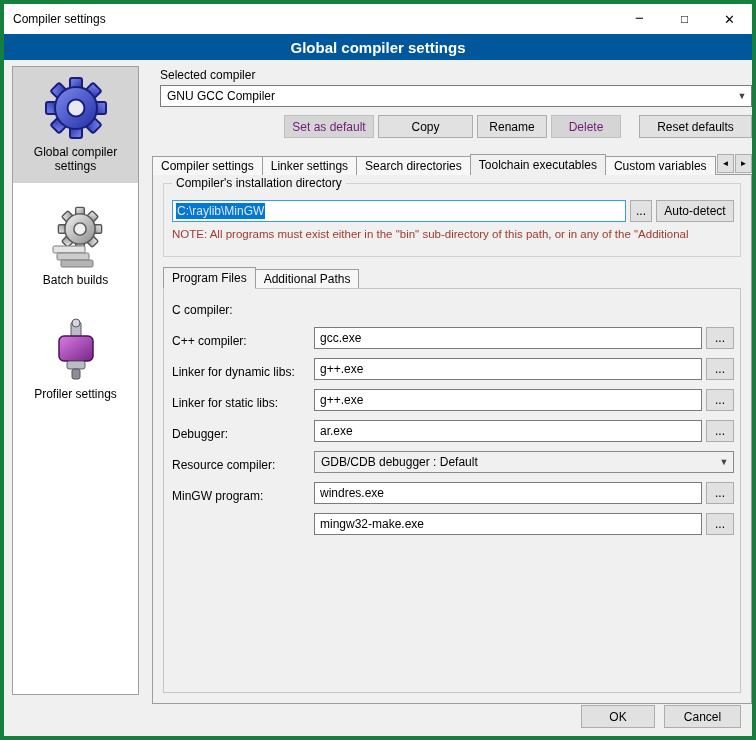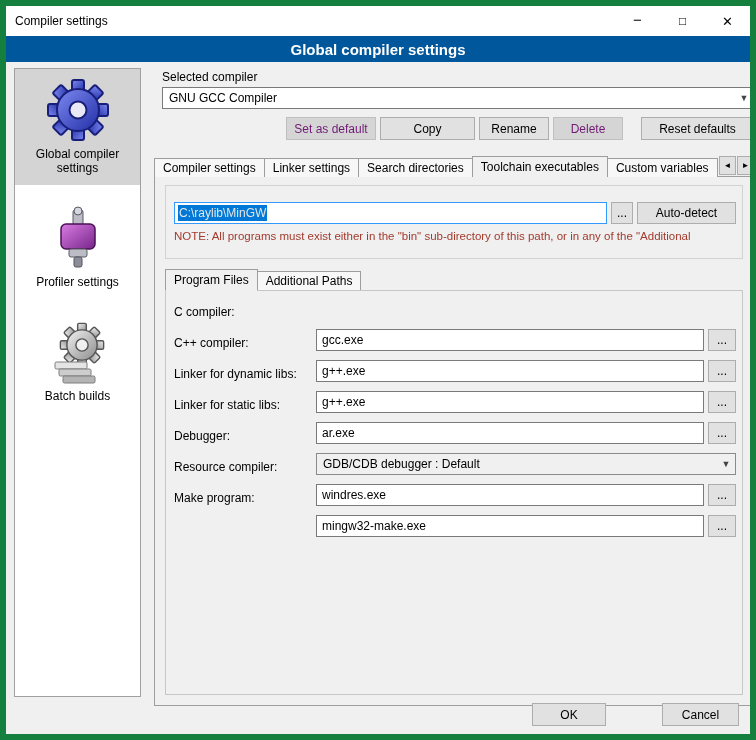--- a/index.html
+++ b/index.html
@@ -1,19 +1,19 @@
 <!DOCTYPE html>
 <html><head>
 <meta charset="utf-8">
 <style>
   html,body { margin:0; padding:0; background:#cfcfcf; }
   * { box-sizing:border-box; }
   .window {
     position:relative; width:756px; height:740px;
-    background:#f0f0f0; border:6px solid #15803d;
+    background:#f0f0f0; border:4px solid #15803d;
     font-family:"Liberation Sans", sans-serif; font-size:12px; color:#000;
     overflow:hidden;
     text-decoration:underline;
   }
   
   .titlebar { position:absolute; left:0; top:0; width:100%; height:30px; background:#ffffff; display:flex; align-items:center; }
   .titlebar .title { padding-left:9px; font-size:12px; }
   .win-controls { margin-left:auto; display:flex; height:100%; }
   .win-btn { width:45px; height:100%; display:flex; align-items:center; justify-content:center; font-size:13px; color:#000; cursor:default; }
   .win-btn.min span { font-size:15px; transform:translateY(-2px); }
@@ -56,37 +56,37 @@
   .tab-arrow { width:17px; height:19px; font-size:8px; }
   
   .mainpanel { position:absolute; left:148px; top:170px; width:600px; height:530px; border:1px solid #9d9d9d; background:#f0f0f0; }
   
   .groupbox { position:absolute; left:10px; top:8px; width:578px; height:74px; border:1px solid #d2d2d2; }
   .groupbox .legend { position:absolute; top:-8px; left:8px; background:#f0f0f0; padding:0 4px; }
   .dir-row { position:absolute; left:8px; top:16px; right:6px; height:22px; display:flex; gap:4px; }
   .fake-input { flex:1; border:1px solid #3399ff; background:#fff; height:22px; display:flex; align-items:center; padding:0 3px; overflow:hidden; white-space:nowrap; }
   .fake-input .sel { background:#0078d7; color:#e5e5e5; padding:1px 1px; }
   .b-browse-dir { width:22px; }
-  .b-autodetect { width:99px; }
+  .b-autodetect { width:78px; }
   .note-line { position:absolute; left:8px; top:44px; right:0; color:#a23b2e; font-size:11.5px; white-space:nowrap; overflow:hidden; }
   
   .subtabstrip { position:absolute; left:10px; top:92px; display:flex; align-items:flex-end; z-index:2; }
   .subpanel { position:absolute; left:10px; top:113px; width:578px; bottom:10px; border:1px solid #c6c6c6; background:#f0f0f0; }
   
   .frow { position:absolute; left:8px; right:6px; height:22px; }
   .frow .flabel { position:absolute; left:0; top:0; line-height:22px; }
   .frow .fctl { position:absolute; left:142px; right:0; top:0; height:22px; display:flex; gap:4px;margin-top:28px; }
   .frow .fctl .txt { flex:1; }
   .frow .fctl .combo { flex:1; }
   .b-browse { width:28px; }
   
   .footer { position:absolute; right:11px; bottom:8px; display:flex; gap:9px; }
   .footer .btn { height:23px; }
   .b-ok { width:74px; }
-  .b-cancel { width:77px;margin-left:47px; }
+  .b-cancel { width:77px; }
 </style>
 </head>
 <body>
 
 <div class="window">
 
   <div class="titlebar">
     <span class="title">Compiler settings</span>
     <div class="win-controls">
       <div class="win-btn min">
@@ -123,38 +123,20 @@
               <rect x="-6" y="-30" width="12" height="12" rx="2" transform="rotate(225)"></rect>
               <rect x="-6" y="-30" width="12" height="12" rx="2" transform="rotate(270)"></rect>
               <rect x="-6" y="-30" width="12" height="12" rx="2" transform="rotate(315)"></rect>
               <circle r="21"></circle>
             </g>
             <circle r="8.5" fill="#e9e9f6" stroke="#181f7a" stroke-width="2"></circle>
           </g>
         </svg>
       </div>
       <div class="panel-label">Global compiler settings</div>
-    </div>
-    <div class="panel-item">
-      <div class="panel-icon">
-        <svg width="64" height="64" viewBox="0 0 64 64">
-          <defs>
-            <linearGradient id="gpurp" x1="0" y1="0" x2="1" y2="1">
-              <stop offset="0" stop-color="#da7ce2"></stop>
-                <stop offset="1" stop-color="#76258a"></stop>
-            </linearGradient>
-          </defs>
-          <rect x="27" y="4" width="10" height="16" rx="2" fill="#bcbcc6" stroke="#5a5a66"></rect>
-          <circle cx="32" cy="5" r="4" fill="#d6d6de" stroke="#5a5a66"></circle>
-          <rect x="15" y="18" width="34" height="25" rx="5" fill="url(#gpurp)" stroke="#4b1157" stroke-width="1.5"></rect>
-          <rect x="23" y="43" width="18" height="8" rx="2" fill="#bcbcc6" stroke="#5a5a66"></rect>
-          <rect x="28" y="51" width="8" height="10" rx="2" fill="#8d8d99" stroke="#55555f"></rect>
-        </svg>
-      </div>
-      <div class="panel-label">Profiler settings</div>
     </div>
     <div class="panel-item">
       <div class="panel-icon">
         <svg width="64" height="64" viewBox="0 0 64 64">
           <defs>
             <linearGradient id="ggray" x1="0" y1="0" x2="1" y2="1">
               <stop offset="0" stop-color="#f1f1f1"></stop>
                 <stop offset="1" stop-color="#8c8c8c"></stop>
             </linearGradient>
           </defs>
@@ -172,20 +154,38 @@
             </g>
             <circle r="8.5" fill="#f0f0f0" stroke="#555555" stroke-width="2"></circle>
           </g>
           <rect x="9" y="42" width="32" height="7" rx="1.5" fill="#e4e4e4" stroke="#7c7c7c"></rect>
           <rect x="13" y="49" width="32" height="7" rx="1.5" fill="#cdcdcd" stroke="#7c7c7c"></rect>
           <rect x="17" y="56" width="32" height="7" rx="1.5" fill="#b4b4b4" stroke="#7c7c7c"></rect>
         </svg>
       </div>
       <div class="panel-label">Batch builds</div>
     </div>
+    <div class="panel-item">
+      <div class="panel-icon">
+        <svg width="64" height="64" viewBox="0 0 64 64">
+          <defs>
+            <linearGradient id="gpurp" x1="0" y1="0" x2="1" y2="1">
+              <stop offset="0" stop-color="#da7ce2"></stop>
+                <stop offset="1" stop-color="#76258a"></stop>
+            </linearGradient>
+          </defs>
+          <rect x="27" y="4" width="10" height="16" rx="2" fill="#bcbcc6" stroke="#5a5a66"></rect>
+          <circle cx="32" cy="5" r="4" fill="#d6d6de" stroke="#5a5a66"></circle>
+          <rect x="15" y="18" width="34" height="25" rx="5" fill="url(#gpurp)" stroke="#4b1157" stroke-width="1.5"></rect>
+          <rect x="23" y="43" width="18" height="8" rx="2" fill="#bcbcc6" stroke="#5a5a66"></rect>
+          <rect x="28" y="51" width="8" height="10" rx="2" fill="#8d8d99" stroke="#55555f"></rect>
+        </svg>
+      </div>
+      <div class="panel-label">Profiler settings</div>
+    </div>
   </div>
 
   <div class="lbl-selected">Selected compiler</div>
   <div class="combo combo-compiler">
     <span class="combo-text">GNU GCC Compiler</span>
     <span class="combo-arrow">▼</span>
   </div>
   <div class="btnrow">
     <div class="btn disabled b-setdef">Set as default</div>
     <div class="btn b-copy">Copy</div>
@@ -209,20 +209,21 @@
         </div>
       <div class="btn tab-arrow">
           <span>►</span>
         </div>
     </div>
   </div>
 
   <div class="mainpanel">
 
     <div class="groupbox">
+      <div class="legend">Compiler's installation directory</div>
       <div class="dir-row">
         <div class="fake-input">
           <span class="sel">C:\raylib\MinGW</span>
         </div>
         <div class="btn b-browse-dir">...</div>
         <div class="btn b-autodetect">Auto-detect</div>
       </div>
       <div class="note-line">NOTE: All programs must exist either in the "bin" sub-directory of this path, or in any of the "Additional</div>
     </div>
 
@@ -277,21 +278,21 @@
 
       <div class="frow" style="top:165px">
         <span class="flabel">Resource compiler:</span>
         <div class="fctl">
           <input class="txt" value="windres.exe" style="">
           <div class="btn b-browse">...</div>
         </div>
       </div>
 
       <div class="frow" style="top:196px">
-        <span class="flabel">Make program:</span>
+        <span class="flabel">MinGW program:</span>
         <div class="fctl">
           <input class="txt" value="mingw32-make.exe" style="">
           <div class="btn b-browse">...</div>
         </div>
       </div>
 
     </div>
   </div>
 
   <div class="footer">

